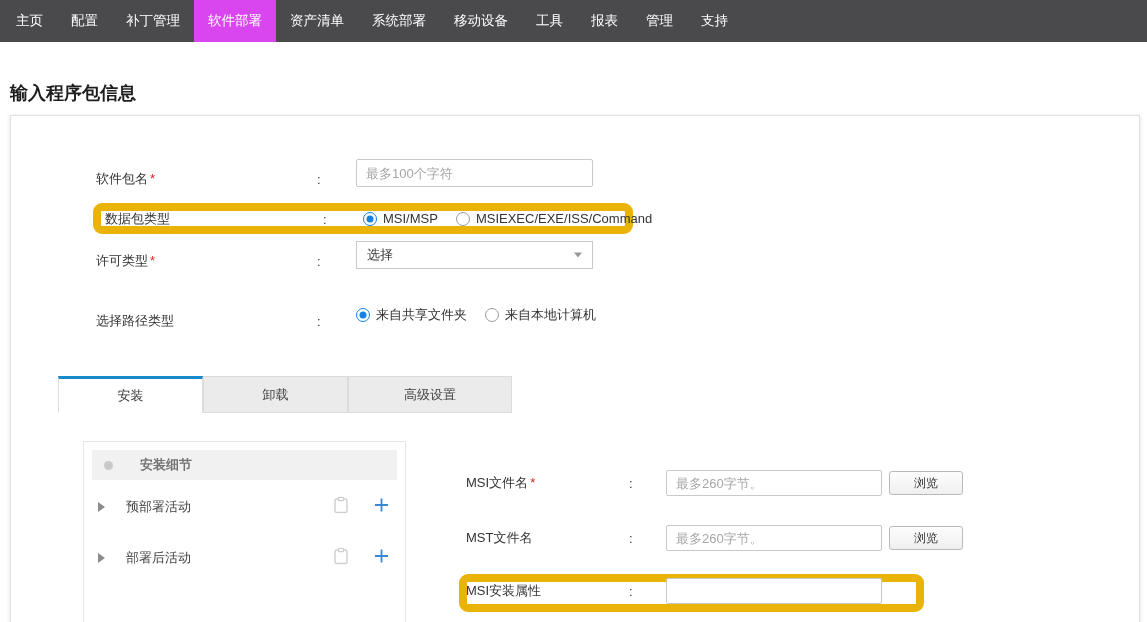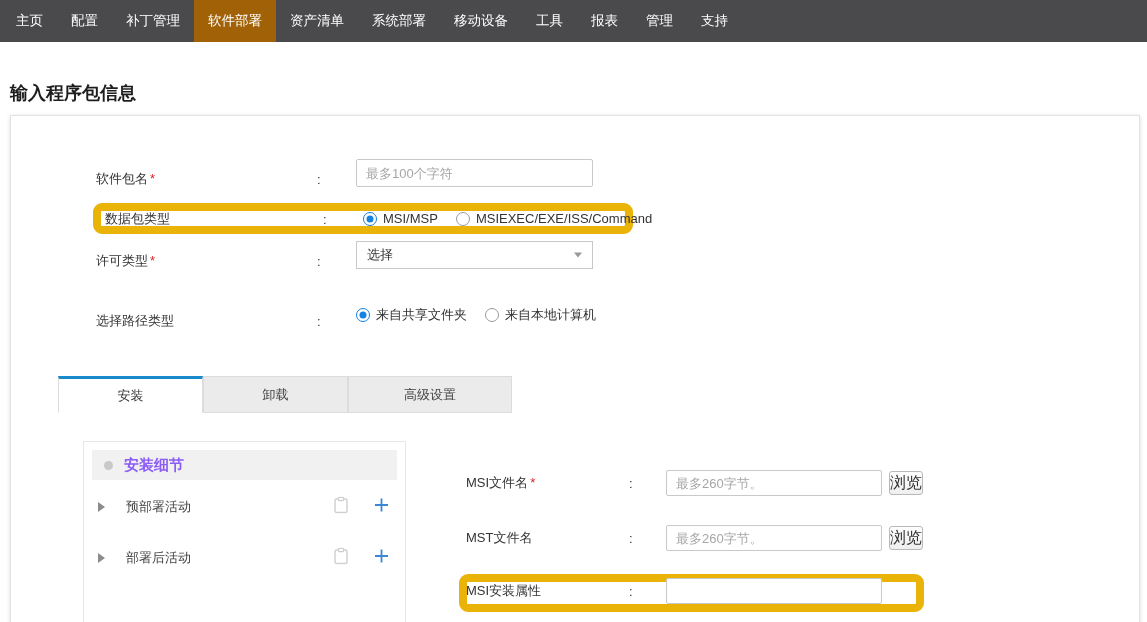--- a/index.html
+++ b/index.html
@@ -5,21 +5,21 @@
   * { box-sizing: border-box; margin: 0; padding: 0; }
   html,body { background:#fff; }
   body { font-family: "Liberation Sans", "DejaVu Sans", sans-serif; }
   #stage { position:relative; width:1147px; height:622px; overflow:hidden; background:#fff; }
 
   
   .navbar { position:absolute; left:0; top:0; width:1147px; height:42px;
             background:#4a4a4d; display:flex; align-items:stretch; padding-left:2px; }
   .nav-item { display:flex; align-items:center; padding:0 14px; color:#ffffff;
               font-size:13.5px; cursor:pointer; white-space:nowrap; }
-  .nav-item.active { background:#a16207; }
+  .nav-item.active { background:#d946ef; }
 
   
   .page-title { position:absolute; left:10px; top:81px; font-size:18px; font-weight:bold; color:#1d1d1d; }
 
   
   .panel { position:absolute; left:10px; top:115px; width:1130px; height:560px;
            background:#fff; border:1px solid #e2e2e2; border-bottom:none;
            box-shadow:0 1px 4px rgba(0,0,0,0.14); }
 
   .flabel { font-size:13px; color:#333; white-space:nowrap; }
@@ -69,41 +69,41 @@
   #tab-install  { left:47px;  width:145px; }
   #tab-uninstall{ left:192px; width:145px; }
   #tab-advanced { left:337px; width:164px; }
 
   
   .tree { position:absolute; left:72px; top:325px; width:323px; height:300px;
           background:#fff; border:1px solid #e6e6e6; border-bottom:none; }
   .tree-header { position:absolute; left:8px; right:8px; top:8px; height:30px; background:#f1f1f1;
                  display:flex; align-items:center; }
   .tree-dot { width:9px; height:9px; border-radius:50%; background:#c9c9c9; margin-left:12px; flex:0 0 auto; }
-  .tree-header-label { font-size:15px; font-weight:bold; color:#8b5cf6; margin-left:11px; }
+  .tree-header-label { font-size:13px; font-weight:bold; color:#737373; margin-left:27px; }
   .tree-item { position:absolute; left:0; width:100%; height:28px; }
   #tree-item-pre  { top:51px; }
   #tree-item-post { top:102px; }
   .tree-arrow { position:absolute; left:14px; top:50%; transform:translateY(-50%);
                 width:0; height:0; border-top:5px solid transparent; border-bottom:5px solid transparent;
                 border-left:7px solid #8c8c8c; cursor:pointer; }
   .tree-item-label { position:absolute; left:42px; top:50%; transform:translateY(-50%);
                      font-size:13px; color:#444; }
   .tree-clip { position:absolute; left:250px; top:50%; transform:translateY(-50%); cursor:pointer; }
   .tree-plus { position:absolute; left:290px; top:50%; transform:translateY(-50%); cursor:pointer; }
 
   
   .rfrow { position:absolute; height:26px; }
   .rfrow .flabel { position:absolute; left:455px; top:50%; transform:translateY(-50%); }
   .rfrow .fcolon { position:absolute; left:618px; top:50%; transform:translateY(-50%); }
   .rfrow .fcontrol { position:absolute; left:655px; top:0; height:26px; display:flex; align-items:center; }
   .rtext-input { width:216px; height:26px; border:1px solid #c9c9c9; border-radius:2px;
                  font-family:inherit; font-size:13px; color:#333; padding:0 9px; outline:none; }
   .rtext-input::placeholder { color:#a6a6a6; opacity:1; }
-  .browse-btn { margin-left:7px; height:24px; padding:0 0; font-family:inherit; font-size:16px; color:#333;
+  .browse-btn { margin-left:7px; height:24px; padding:0 24px; font-family:inherit; font-size:12px; color:#333;
                 background:linear-gradient(#fdfdfd,#efefef); border:1px solid #b9b9b9; border-radius:3px; cursor:pointer; }
 </style>
 </head>
 <body>
 
 <div id="stage">
 
   <div class="navbar">
     <div class="nav-item">主页</div>
     <div class="nav-item">配置</div>

